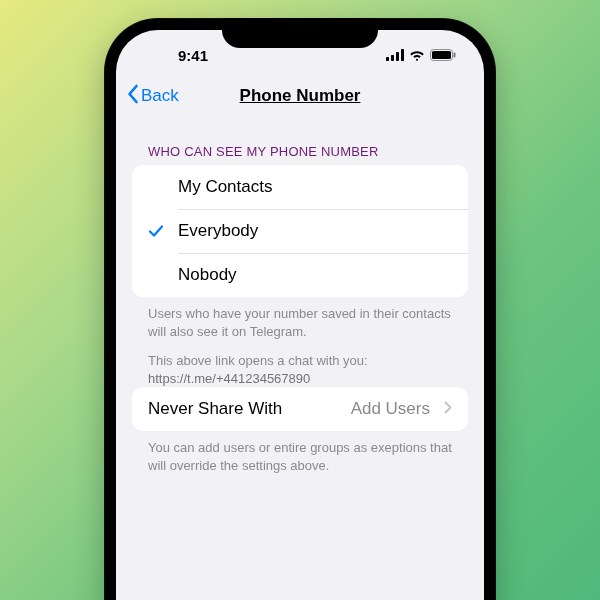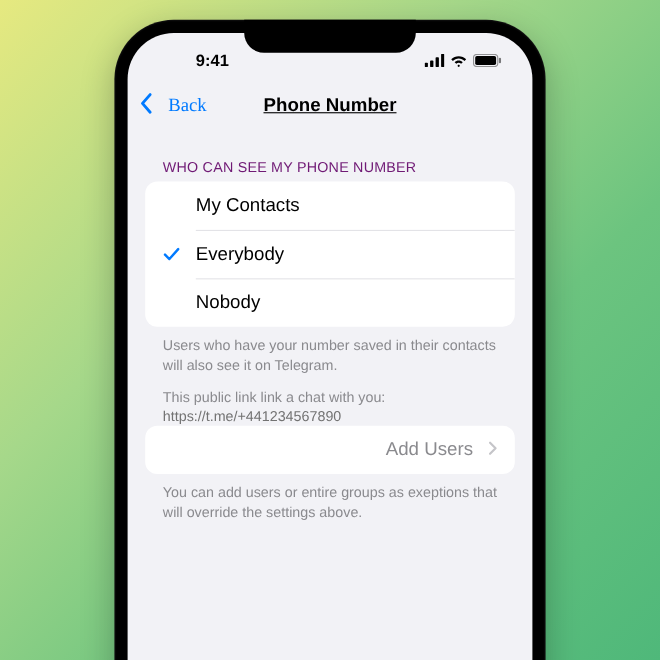--- a/index.html
+++ b/index.html
@@ -61,22 +61,21 @@
     justify-content: center;
   }
   .nav-title { font-size: 17px; font-weight: 600; text-decoration: underline; }
   .back-btn {
     position: absolute;
     left: 10px;
     display: flex;
     align-items: center;
     color: #007aff;
     font-size: 17px;
-    gap: 14px;
-    font-family: Liberation Serif, serif;
+    gap: 2px;
   }
   .content { padding: 0 16px; }
   .section-header {
     color: #701a75;
     font-size: 13px;
     letter-spacing: 0.2px;
     text-transform: uppercase;
     padding: 26px 16px 6px 16px;
   }
   .group {
@@ -183,26 +182,27 @@
           </span>
           <span>Everybody</span>
         </div>
         <div class="cell">
           <span class="check-slot"></span>
           <span>Nobody</span>
         </div>
       </div>
       <div class="footer-text">Users who have your number saved in their contacts will also see it on Telegram.</div>
       <div class="footer-text">
-        <span>This public link link a chat with you:</span><br>
+        <span>This above link opens a chat with you:</span><br>
         <span class="link">https://t.me/+441234567890</span>
       </div>
 
       <div class="group">
         <div class="cell">
+          <span>Never Share With</span>
           <span class="value">
             <span>Add Users</span>
             <span>
               <svg width="8" height="13" viewBox="0 0 8 13">
                   <path d="M1.5 1.5 L6.5 6.5 L1.5 11.5" stroke="#c5c5c9" stroke-width="2" fill="none" stroke-linecap="round" stroke-linejoin="round"></path>
                 </svg>
             </span>
           </span>
         </div>
       </div>

